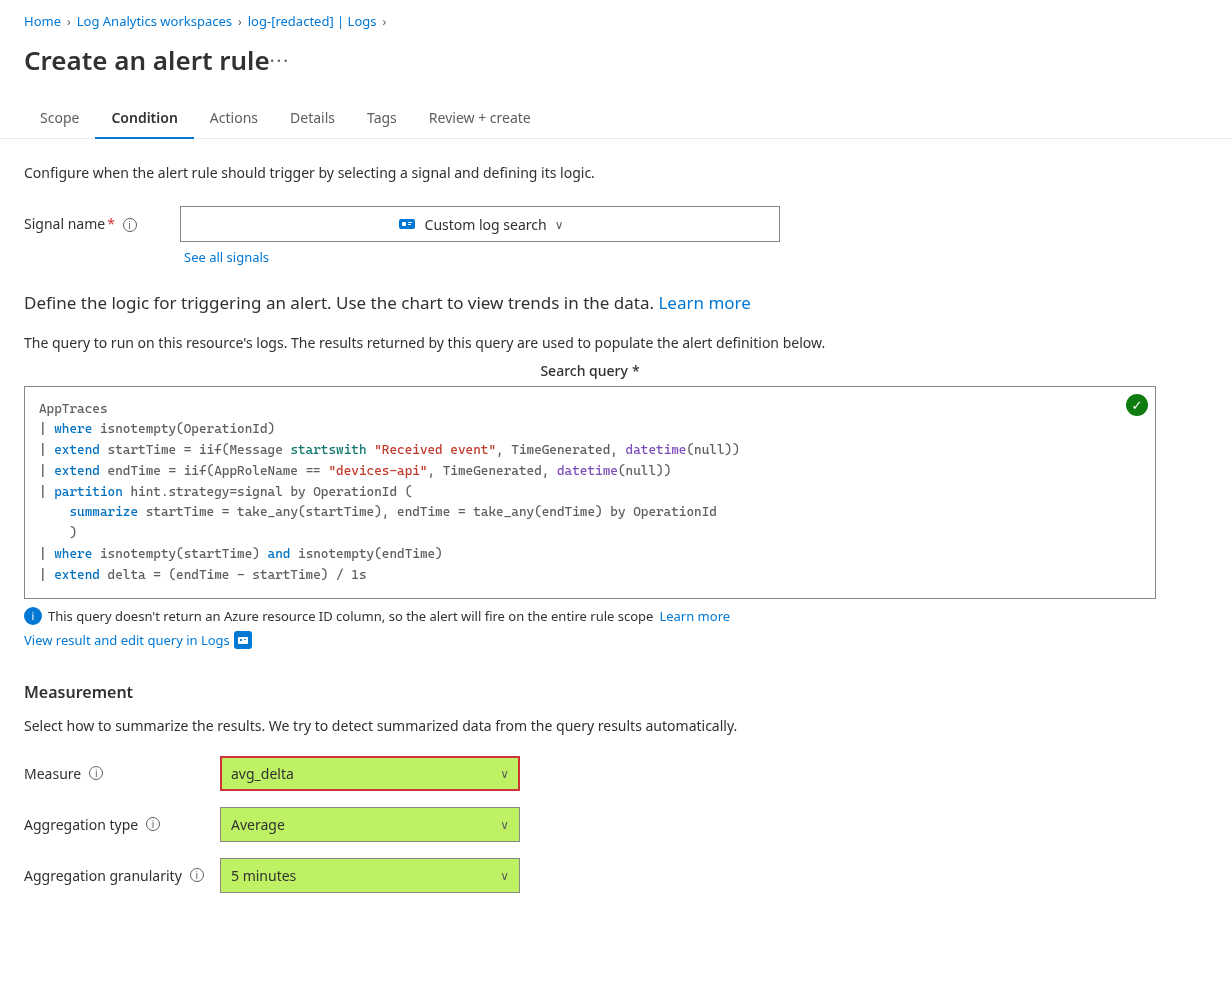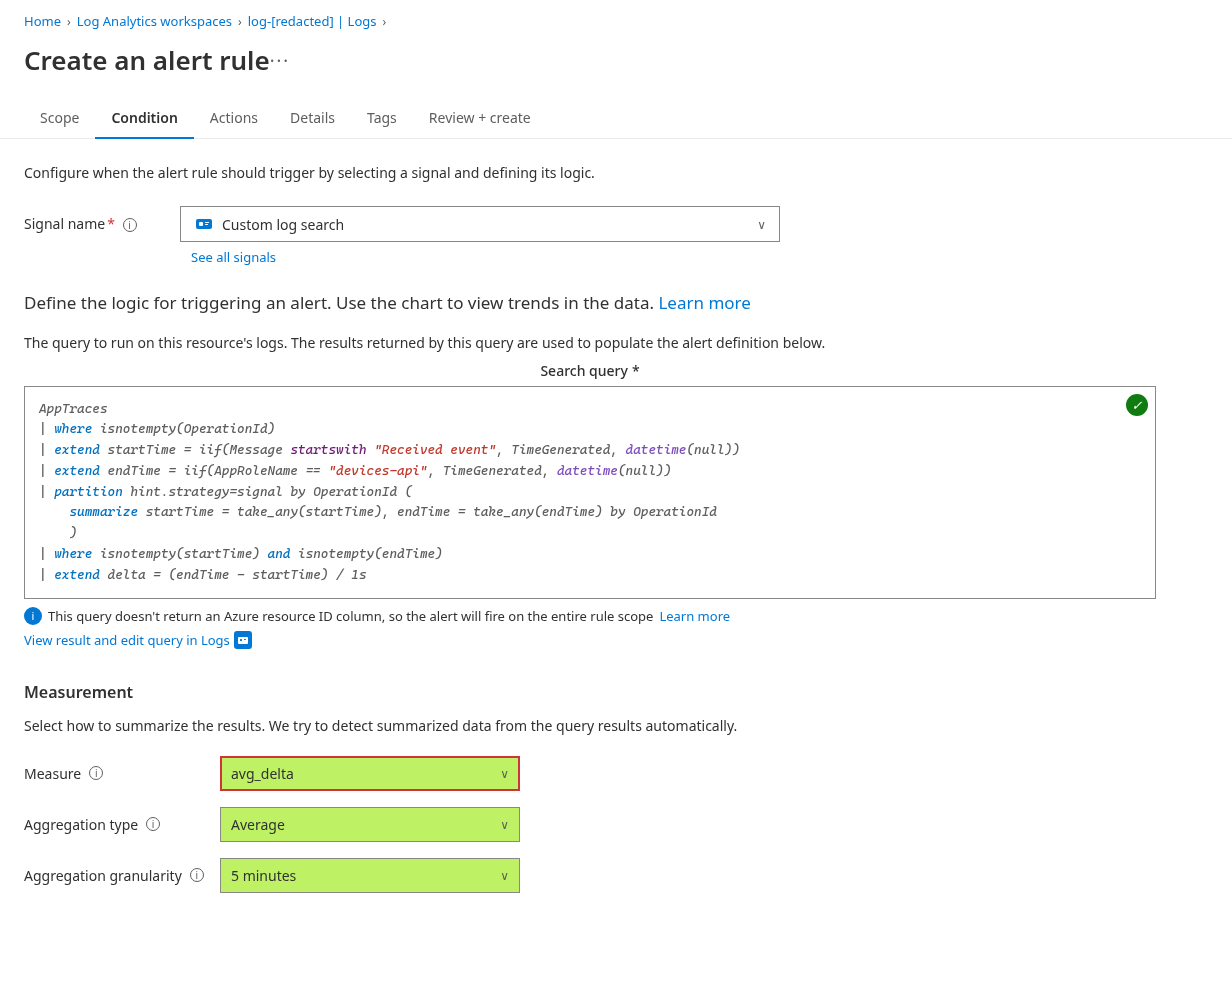--- a/index.html
+++ b/index.html
@@ -96,21 +96,21 @@
     }
     .signal-dropdown {
       display: flex;
       align-items: center;
       border: 1px solid #8a8886;
       background: #fff;
       padding: 7px 13px;
       width: 600px;
       cursor: pointer;
       gap: 8px;
-      justify-content: space-between;
+      justify-content: center;
     }
     .signal-dropdown-left {
       display: flex;
       align-items: center;
       gap: 8px;
     }
     .signal-icon {
       width: 20px;
       height: 20px;
       display: flex;
@@ -146,21 +146,20 @@
       display: flex;
       align-items: center;
       gap: 4px;
       font-size: 14px;
       font-weight: 500;
       margin-bottom: 6px;
       justify-content: center;
     }
     .query-editor-wrapper {
       position: relative;
-      font-style: italic;
     }
     .query-editor {
       width: 100%;
       border: 1px solid #8a8886;
       background: #fff;
       padding: 12px 14px;
       font-family: 'Cascadia Code', 'Consolas', monospace;
       font-size: 13px;
       color: #323130;
       line-height: 1.6;
@@ -175,21 +174,21 @@
       height: 22px;
       background: #107c10;
       border-radius: 50%;
       display: flex;
       align-items: center;
       justify-content: center;
       color: #fff;
       font-size: 13px;
     }
     .kw-blue { color: #0070c0; }
-    .kw-orange { color: #701a75; }
+    .kw-orange { color: #0f766e; }
     .kw-string { color: #c0392b; }
     .kw-purple { color: #7d4dbb; }
     .kw-gray { color: #605e5c; }
     .query-info {
       display: flex;
       align-items: center;
       gap: 6px;
       margin-top: 8px;
       font-size: 13px;
       color: #323130;
@@ -319,21 +318,21 @@
               <rect x="2" y="5" width="16" height="10" rx="2" fill="#0078d4"></rect>
               <rect x="5" y="8" width="4" height="4" rx="1" fill="#fff"></rect>
               <rect x="11" y="8" width="4" height="1" rx="0.5" fill="#fff"></rect>
               <rect x="11" y="10" width="3" height="1" rx="0.5" fill="#fff"></rect>
             </svg>
           </div>
           <span>Custom log search</span>
         </div>
         <span class="chevron-icon">∨</span>
       </div>
-      <a href="#" class="see-all-link" style="margin-left:11px; margin-top:6px;">See all signals</a>
+      <a href="#" class="see-all-link" style="margin-left:4px; margin-top:6px;">See all signals</a>
     </div>
   </div>
 
   <p class="logic-description">
     <span>Define the logic for triggering an alert. Use the chart to view trends in the data.</span>&nbsp;<a href="#">Learn more</a>
   </p>
 
   <p class="query-description">The query to run on this resource's logs. The results returned by this query are used to populate the alert definition below.</p>
 
   <div class="search-query-label">

